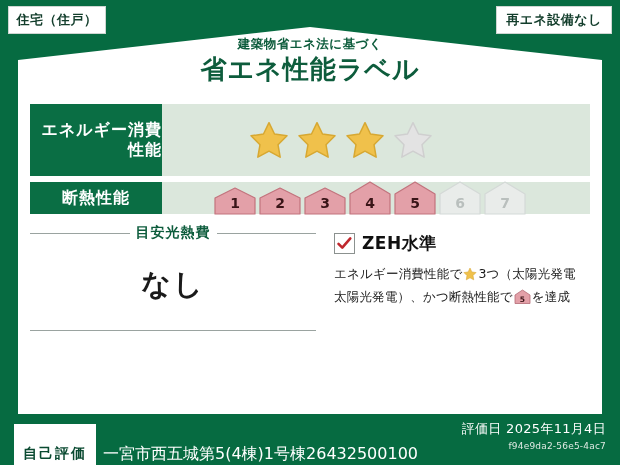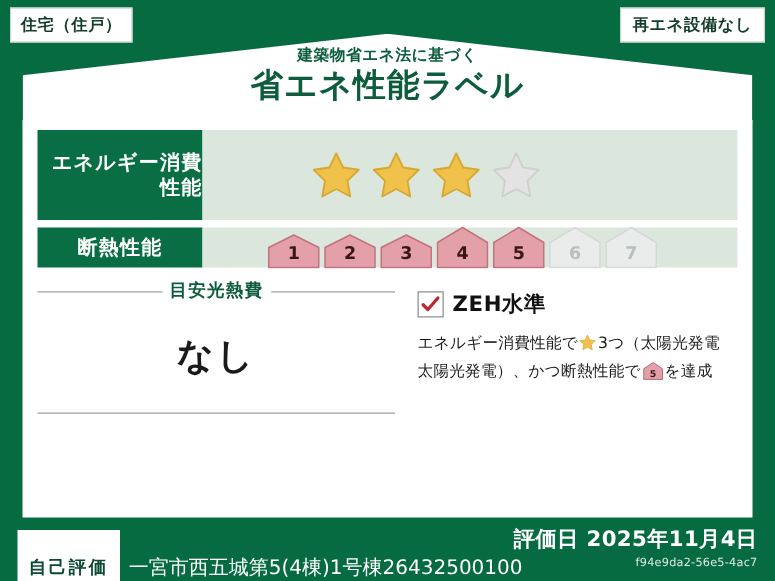--- a/index.html
+++ b/index.html
@@ -113,21 +113,21 @@
     position:absolute;left:0;bottom:0;width:620px;height:51px;
     color:#fff;
   }
   .foot-left{position:absolute;left:14px;top:10px;display:flex;align-items:center;gap:7px;}
   .self-badge{
     background:#fff;color:#0a4a31;font-weight:bold;font-size:14px;
     padding:21px 9px;letter-spacing:2px;
   }
   .addr{font-size:16px;color:#fff;letter-spacing:0;}
   .foot-right{position:absolute;right:14px;top:6px;text-align:right;}
-  .eval-date{font-size:17px;font-weight:bold;color:#fff;letter-spacing:.3px;}
+  .eval-date{font-size:13px;font-weight:normal;color:#fff;letter-spacing:.3px;}
   .hash{font-size:9px;color:#dfe9e3;margin-top:3px;letter-spacing:.2px;}
 </style>
 </head>
 <body>
 
 <div class="label-root">
 
   <div class="roof"></div>
 
   <div class="title-wrap">

